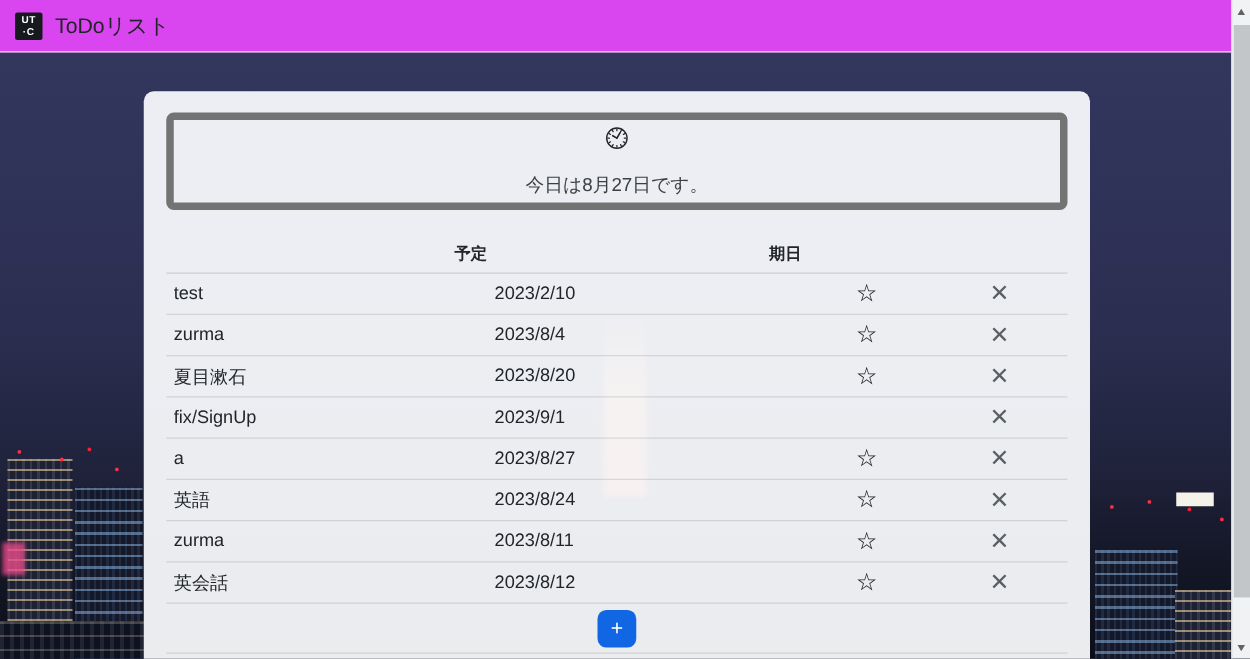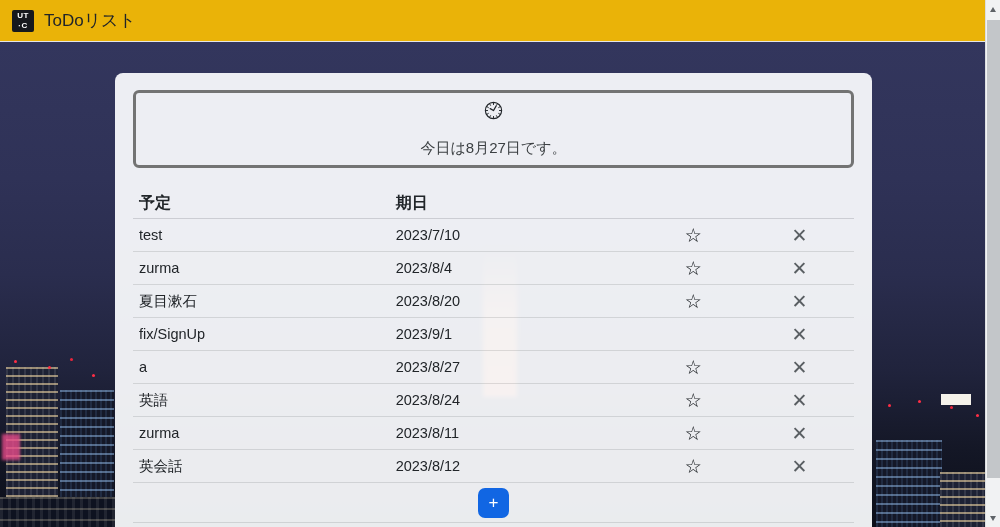--- a/index.html
+++ b/index.html
@@ -31,43 +31,43 @@
   .neon-pink { position:absolute; left:2px; top:392px; width:18px; height:26px;
     background:#e84b8a; filter:blur(1.5px); opacity:.8; }
   .sign-white { position:absolute; left:941px; top:352px; width:30px; height:11px;
     background:#f5f2ea; filter:blur(.5px); }
   .tower-glow { position:absolute; left:483px; top:205px; width:34px; height:150px;
     background:linear-gradient(180deg, rgba(255,150,70,0) 0%, rgba(255,150,70,.55) 45%, rgba(255,120,60,.7) 100%);
     filter:blur(2px); }
 
   
   .navbar { position:absolute; left:0; top:0; width:100%; height:42px; z-index:3;
-    background:#eab308; border-bottom:1px solid #e4e6e8;
+    background:#d946ef; border-bottom:1px solid #e4e6e8;
     display:flex; align-items:center; padding:0 12px; }
   .logo { width:22px; height:22px; background:#16191d; border-radius:2px;
     color:#fff; font-size:8px; font-weight:bold; line-height:1.2;
     display:flex; flex-direction:column; align-items:center; justify-content:center;
     letter-spacing:.5px; }
   .brand { margin-left:10px; font-size:17px; color:#212529; }
 
   
   .card { position:absolute; left:115px; top:73px; width:757px; height:470px; z-index:2;
     background:rgba(252,253,255,.93); border-radius:8px 8px 0 0; padding:17px 18px 0 18px; }
-  .info-box { border:3px solid #737373; border-radius:6px; height:78px;
+  .info-box { border:6px solid #737373; border-radius:6px; height:78px;
     display:flex; flex-direction:column; align-items:center; justify-content:center; gap:18px; }
   .info-text { font-size:15px; color:#3c4043; }
   .clock { width:21px; height:21px; }
 
   
   .table { margin-top:20px; }
   .trow { display:grid; grid-template-columns:35.6% 34.9% 14.4% 15.1%;
     align-items:center; height:33px; border-bottom:1px solid rgba(33,37,41,.13); }
   .trow.head { height:31px; border-bottom:1px solid rgba(33,37,41,.16); }
   .cell { padding-left:6px; font-size:14.5px; color:#212529; }
-  .head .cell { font-weight:bold; font-size:16px; }
+  .head .cell { font-weight:bold; font-size:13px;text-align:right; }
   .cell.icon-cell { padding-left:0; text-align:center; }
   .star-btn { background:none; border:none; cursor:pointer; font-size:17px;
     color:#212529; line-height:1; }
   .del-btn { background:none; border:none; cursor:pointer; font-size:19px;
     color:#5a5f63; line-height:1; font-weight:400; }
   .add-row { height:40px; display:flex; align-items:center; justify-content:center;
     border-bottom:1px solid rgba(33,37,41,.13); }
   .add-btn { width:31px; height:30px; border:none; border-radius:7px;
     background:#1166e3; color:#fff; font-size:17px; line-height:1; cursor:pointer; }
 
@@ -135,21 +135,21 @@
   <div class="table">
     <div class="trow head">
       <div class="cell">予定</div>
       <div class="cell">期日</div>
       <div class="cell icon-cell"></div>
       <div class="cell icon-cell"></div>
     </div>
     <div>
   <div class="trow">
     <div class="cell">test</div>
-    <div class="cell">2023/7/10</div>
+    <div class="cell">2023/2/10</div>
     <div class="cell icon-cell">
       <button class="star-btn">☆</button>
     </div>
     <div class="cell icon-cell">
       <button class="del-btn">✕</button>
     </div>
   </div>
 
   <div class="trow">
     <div class="cell">zurma</div>

